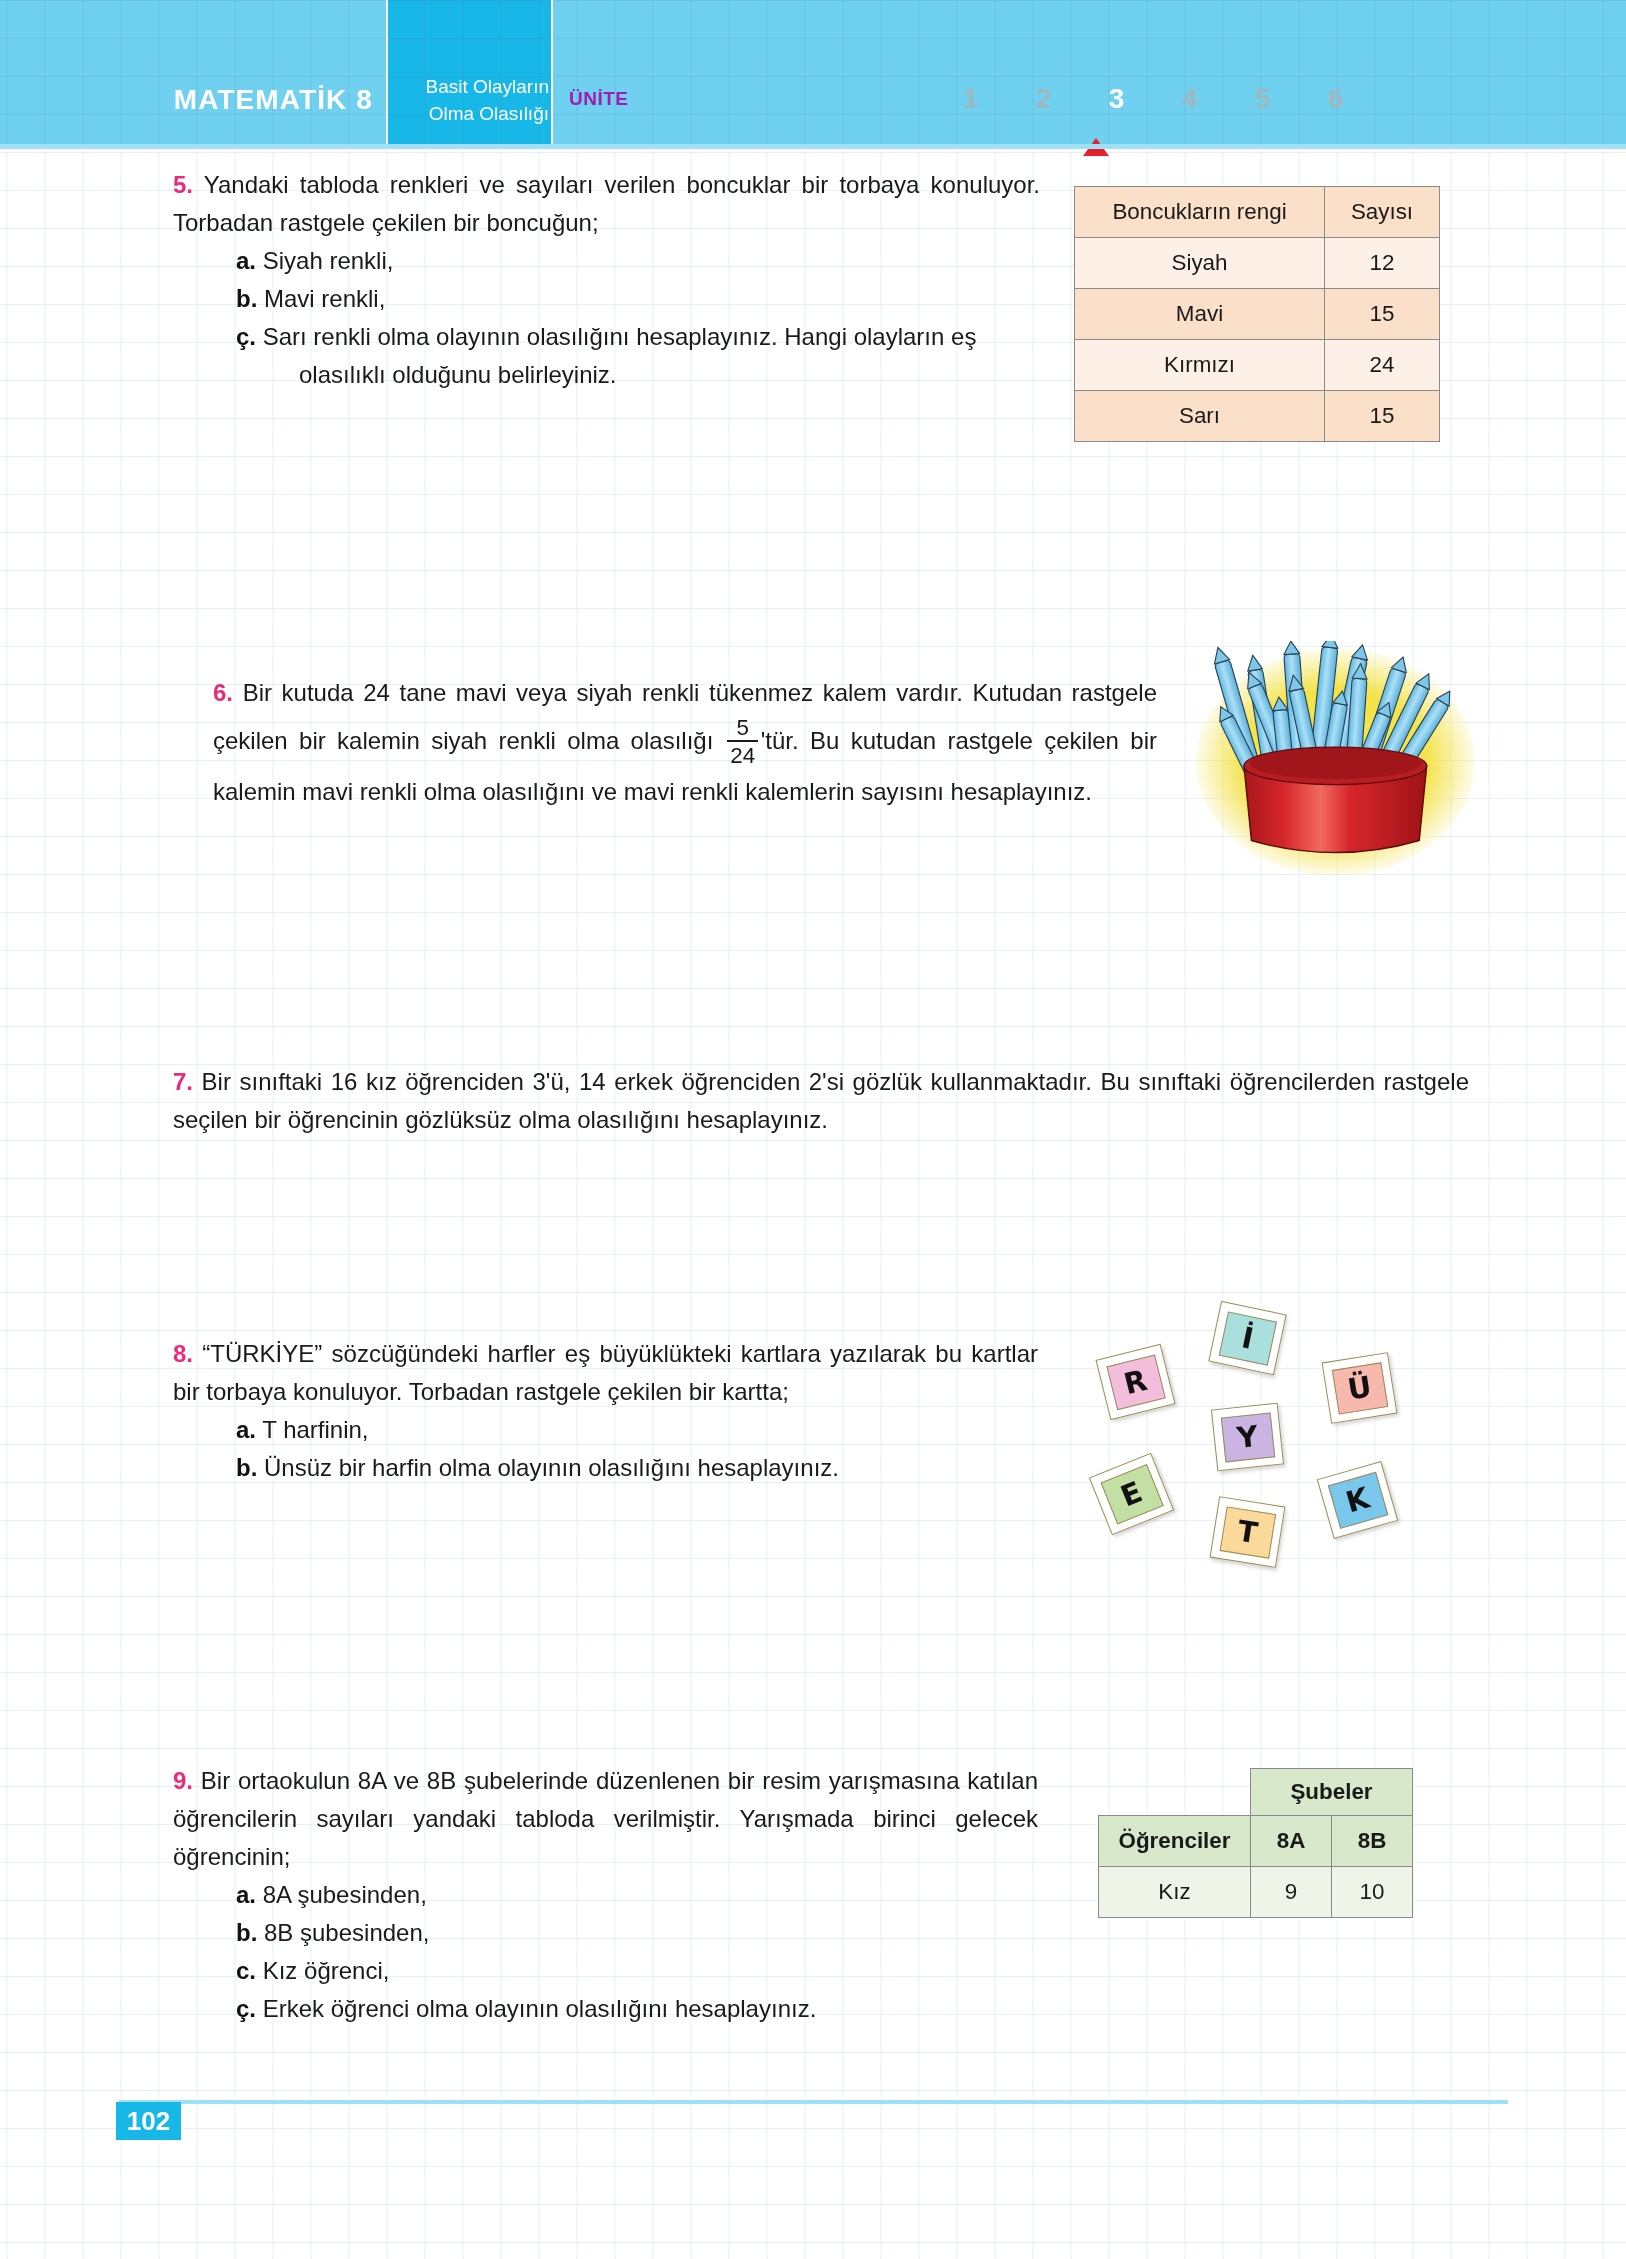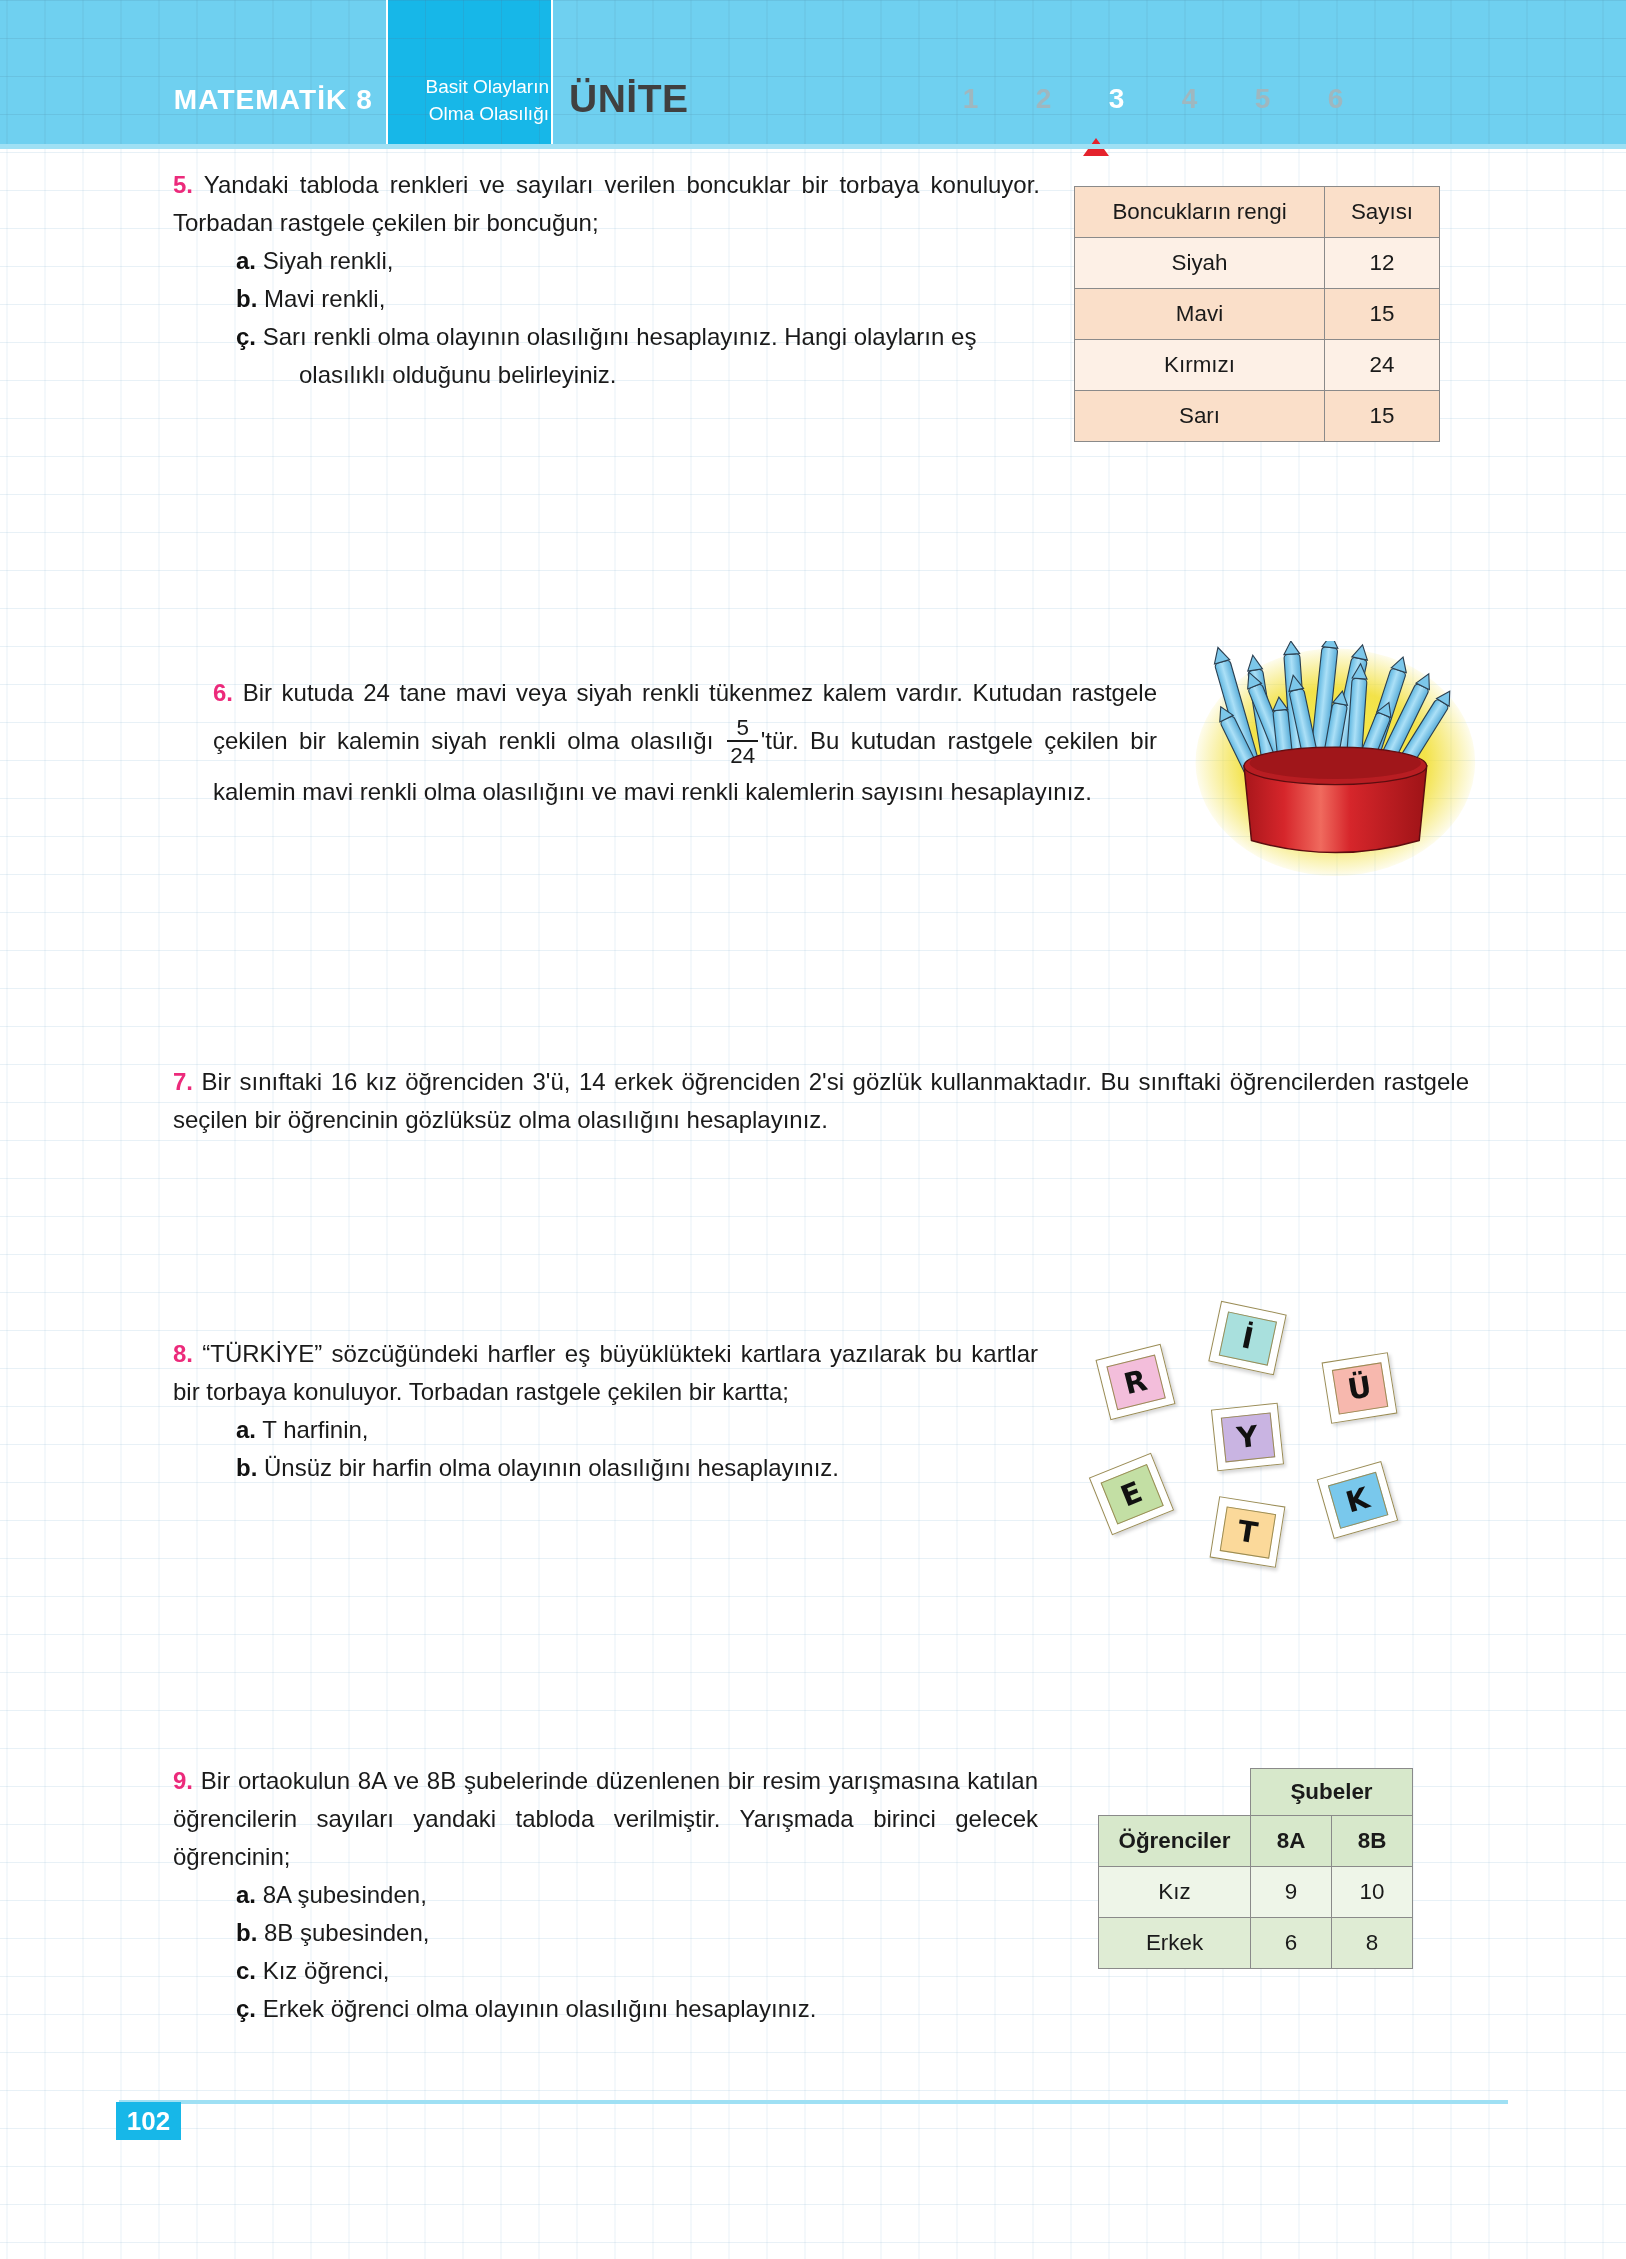--- a/index.html
+++ b/index.html
@@ -77,22 +77,22 @@
     left: 392px; top: 100px;
     width: 157px; text-align: right;
     color: #ffffff;
     font-size: 19px;
     line-height: 27px;
     transform: translateY(-50%);
   }
   .unite-label {
     position: absolute;
     left: 569px; top: 99px;
-    color: #404040;
-    font-size: 39px; font-weight: bold;
+    color: #a21caf;
+    font-size: 19px; font-weight: bold;
     letter-spacing: 0.5px;
     transform: translateY(-50%);
   }
   .unit-nums {
     position: absolute;
     left: 934px; top: 99px;
     transform: translateY(-50%);
     display: flex; gap: 0px;
   }
   .unit-num {
@@ -510,25 +510,20 @@
       <tr>
         <td class="hdr c1">Öğrenciler</td>
         <td class="hdr c2">8A</td>
         <td class="hdr c3">8B</td>
       </tr>
       <tr>
         <td class="cell c1">Kız</td>
         <td class="cell c2">9</td>
         <td class="cell c3">10</td>
       </tr>
-      <tr>
-        <td class="cell alt c1">Erkek</td>
-        <td class="cell alt c2">6</td>
-        <td class="cell alt c3">8</td>
-      </tr>
     </tbody>
   </table>
 
 </div>
 
 <div class="footer-rule"></div>
 <div class="page-num">102</div>
 
 
 </body></html>

